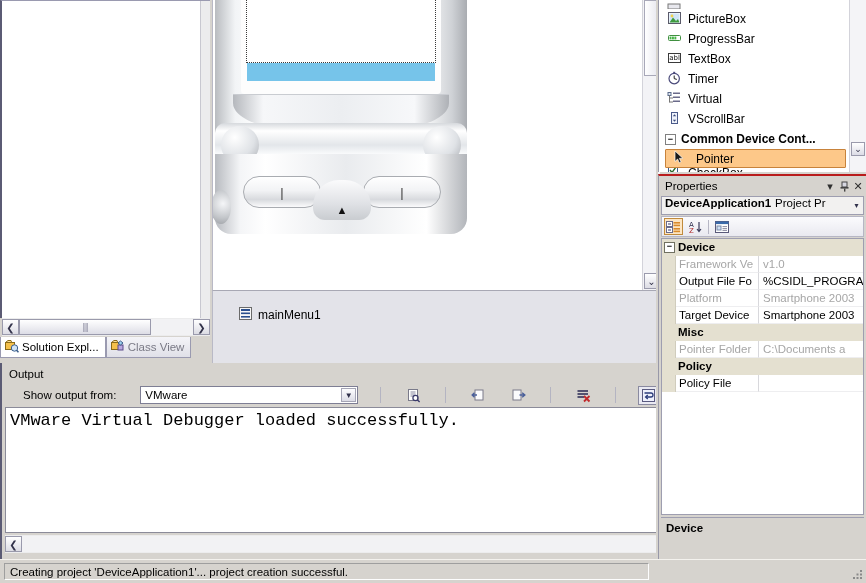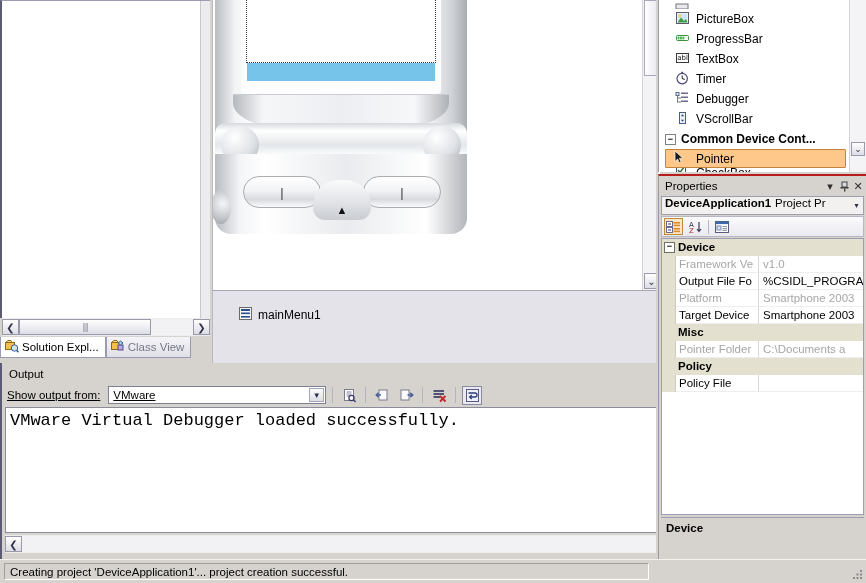--- a/index.html
+++ b/index.html
@@ -75,21 +75,21 @@
   
   #tray{left:212px;top:290px;width:448px;height:73px;background:#e3e3e9;
         border-top:1px solid #a8a8b4;border-left:1px solid #b9b9c6;box-sizing:border-box;}
   #trayItem{position:absolute;left:26px;top:16px;display:flex;align-items:center;gap:6px;font-size:12px;cursor:default;}
 
   
   #output{left:0;top:363px;width:770px;height:196px;background:#d6d3ce;
           border-left:2px solid #5b5b74;box-sizing:border-box;}
   #outTitle{position:absolute;left:3px;top:2px;right:2px;height:17px;display:flex;align-items:center;font-size:11.5px;}
   #outTitle .t{flex:1;padding-left:4px;}
-  #outToolbar{position:absolute;left:3px;top:21px;right:2px;height:22px;display:flex;align-items:center;gap:4px;font-size:11.5px;text-decoration:underline;}
+  #outToolbar{position:absolute;left:19px;top:21px;right:2px;height:22px;display:flex;align-items:center;gap:20px;font-size:11.5px;}
   #outToolbar .lbl{padding:0 4px 0 2px;}
   #outCombo{width:218px;height:18px;background:#fff;border:1px solid #7e7e94;box-sizing:border-box;
             display:flex;align-items:center;padding-left:4px;font-size:11.5px;position:relative;cursor:default;}
   #outCombo .arrow{position:absolute;right:1px;top:1px;width:15px;height:14px;
                    background:linear-gradient(#fdfdff,#dcdce6);border:1px solid #a5a5b5;box-sizing:border-box;
                    display:flex;align-items:center;justify-content:center;font-size:8px;color:#30304a;}
   .outsep{width:1px;height:16px;background:#b4b4c2;margin:0 2px;}
   .otbtn{width:20px;height:19px;display:flex;align-items:center;justify-content:center;cursor:default;}
   .otbtn.pressed{border:1px solid #8a8aa0;background:#e9e9f2;box-sizing:border-box;}
   #outBody{position:absolute;left:3px;top:44px;right:2px;bottom:26px;background:#fff;border:1px solid #8b8b99;box-sizing:border-box;}
@@ -100,21 +100,21 @@
   
   #statusbar{left:0;top:559px;width:866px;height:24px;background:#d6d3ce;border-top:1px solid #f4f2ee;box-sizing:border-box;}
   #statusMsg{position:absolute;left:4px;top:3px;width:645px;height:17px;background:#d6d3ce;
              border:1px solid #9e9e9e;border-right-color:#fdfdfd;border-bottom-color:#fdfdfd;
              box-sizing:border-box;display:flex;align-items:center;padding-left:5px;font-size:11.5px;}
   #grip{position:absolute;right:2px;bottom:2px;width:14px;height:14px;}
 
   
   #toolbox{left:658px;top:0;width:208px;height:172px;background:#fff;border-left:1px solid #9898a8;box-sizing:border-box;overflow:hidden;}
   #tbList{position:absolute;left:0;top:0;right:16px;bottom:0;overflow:hidden;}
-  .tbrow{height:20px;display:flex;align-items:center;gap:6px;padding-left:16px;font-size:12px;cursor:default;box-sizing:border-box;}
+  .tbrow{height:20px;display:flex;align-items:center;gap:6px;padding-left:8px;font-size:12px;cursor:default;box-sizing:border-box;}
   .tbrow.partial{height:9px;overflow:hidden;}
   .tbrow.category{font-weight:bold;padding-left:6px;gap:5px;background:#fff;}
   .tbrow.selected{background:#fdc889;border:1px solid #c8833b;margin:0 4px 0 6px;padding-left:2px;
                   height:19px;border-radius:1px;}
   .expander{width:9px;height:9px;border:1px solid #808080;background:#fff;display:flex;
             align-items:center;justify-content:center;font-size:9px;line-height:7px;color:#000;}
   #tbScroll{position:absolute;right:0;top:0;width:16px;bottom:0;background:#f4f4f7;border-left:1px solid #d3d3da;}
   #tbScrollDown{position:absolute;right:1px;bottom:16px;width:14px;height:14px;
                 background:linear-gradient(#ffffff,#dcdce6);border:1px solid #9a9aac;box-sizing:border-box;
                 display:flex;align-items:center;justify-content:center;font-size:9px;color:#33334a;cursor:default;}
@@ -378,21 +378,21 @@
       <div class="tbrow">
         <span>
           <svg width="15" height="14" viewBox="0 0 15 14">
             <rect x="1" y="1.5" width="3" height="3" fill="#dfe8f5" stroke="#5a6a8a"></rect>
             <path d="M2.5 4.5 L2.5 11.5 M2.5 7 L6 7 M2.5 11 L6 11" stroke="#777" fill="none"></path>
             <rect x="6" y="5.5" width="7" height="1.5" fill="#6a6a8a"></rect>
             <rect x="6" y="9.5" width="7" height="1.5" fill="#6a6a8a"></rect>
             <rect x="6" y="1.5" width="7" height="1.5" fill="#6a6a8a"></rect>
           </svg>
         </span>
-        <span>Debugger</span>
+        <span>Virtual</span>
       </div>
 
       <div class="tbrow">
         <span>
           <svg width="15" height="14" viewBox="0 0 15 14">
             <rect x="4.5" y="1.5" width="6" height="11" fill="#eef2fa" stroke="#4a5a8a"></rect>
             <path d="M7.5 3.2 L9.2 5.2 L5.8 5.2 Z" fill="#3a4a7a"></path>
             <path d="M7.5 10.8 L9.2 8.8 L5.8 8.8 Z" fill="#3a4a7a"></path>
           </svg>
         </span>

